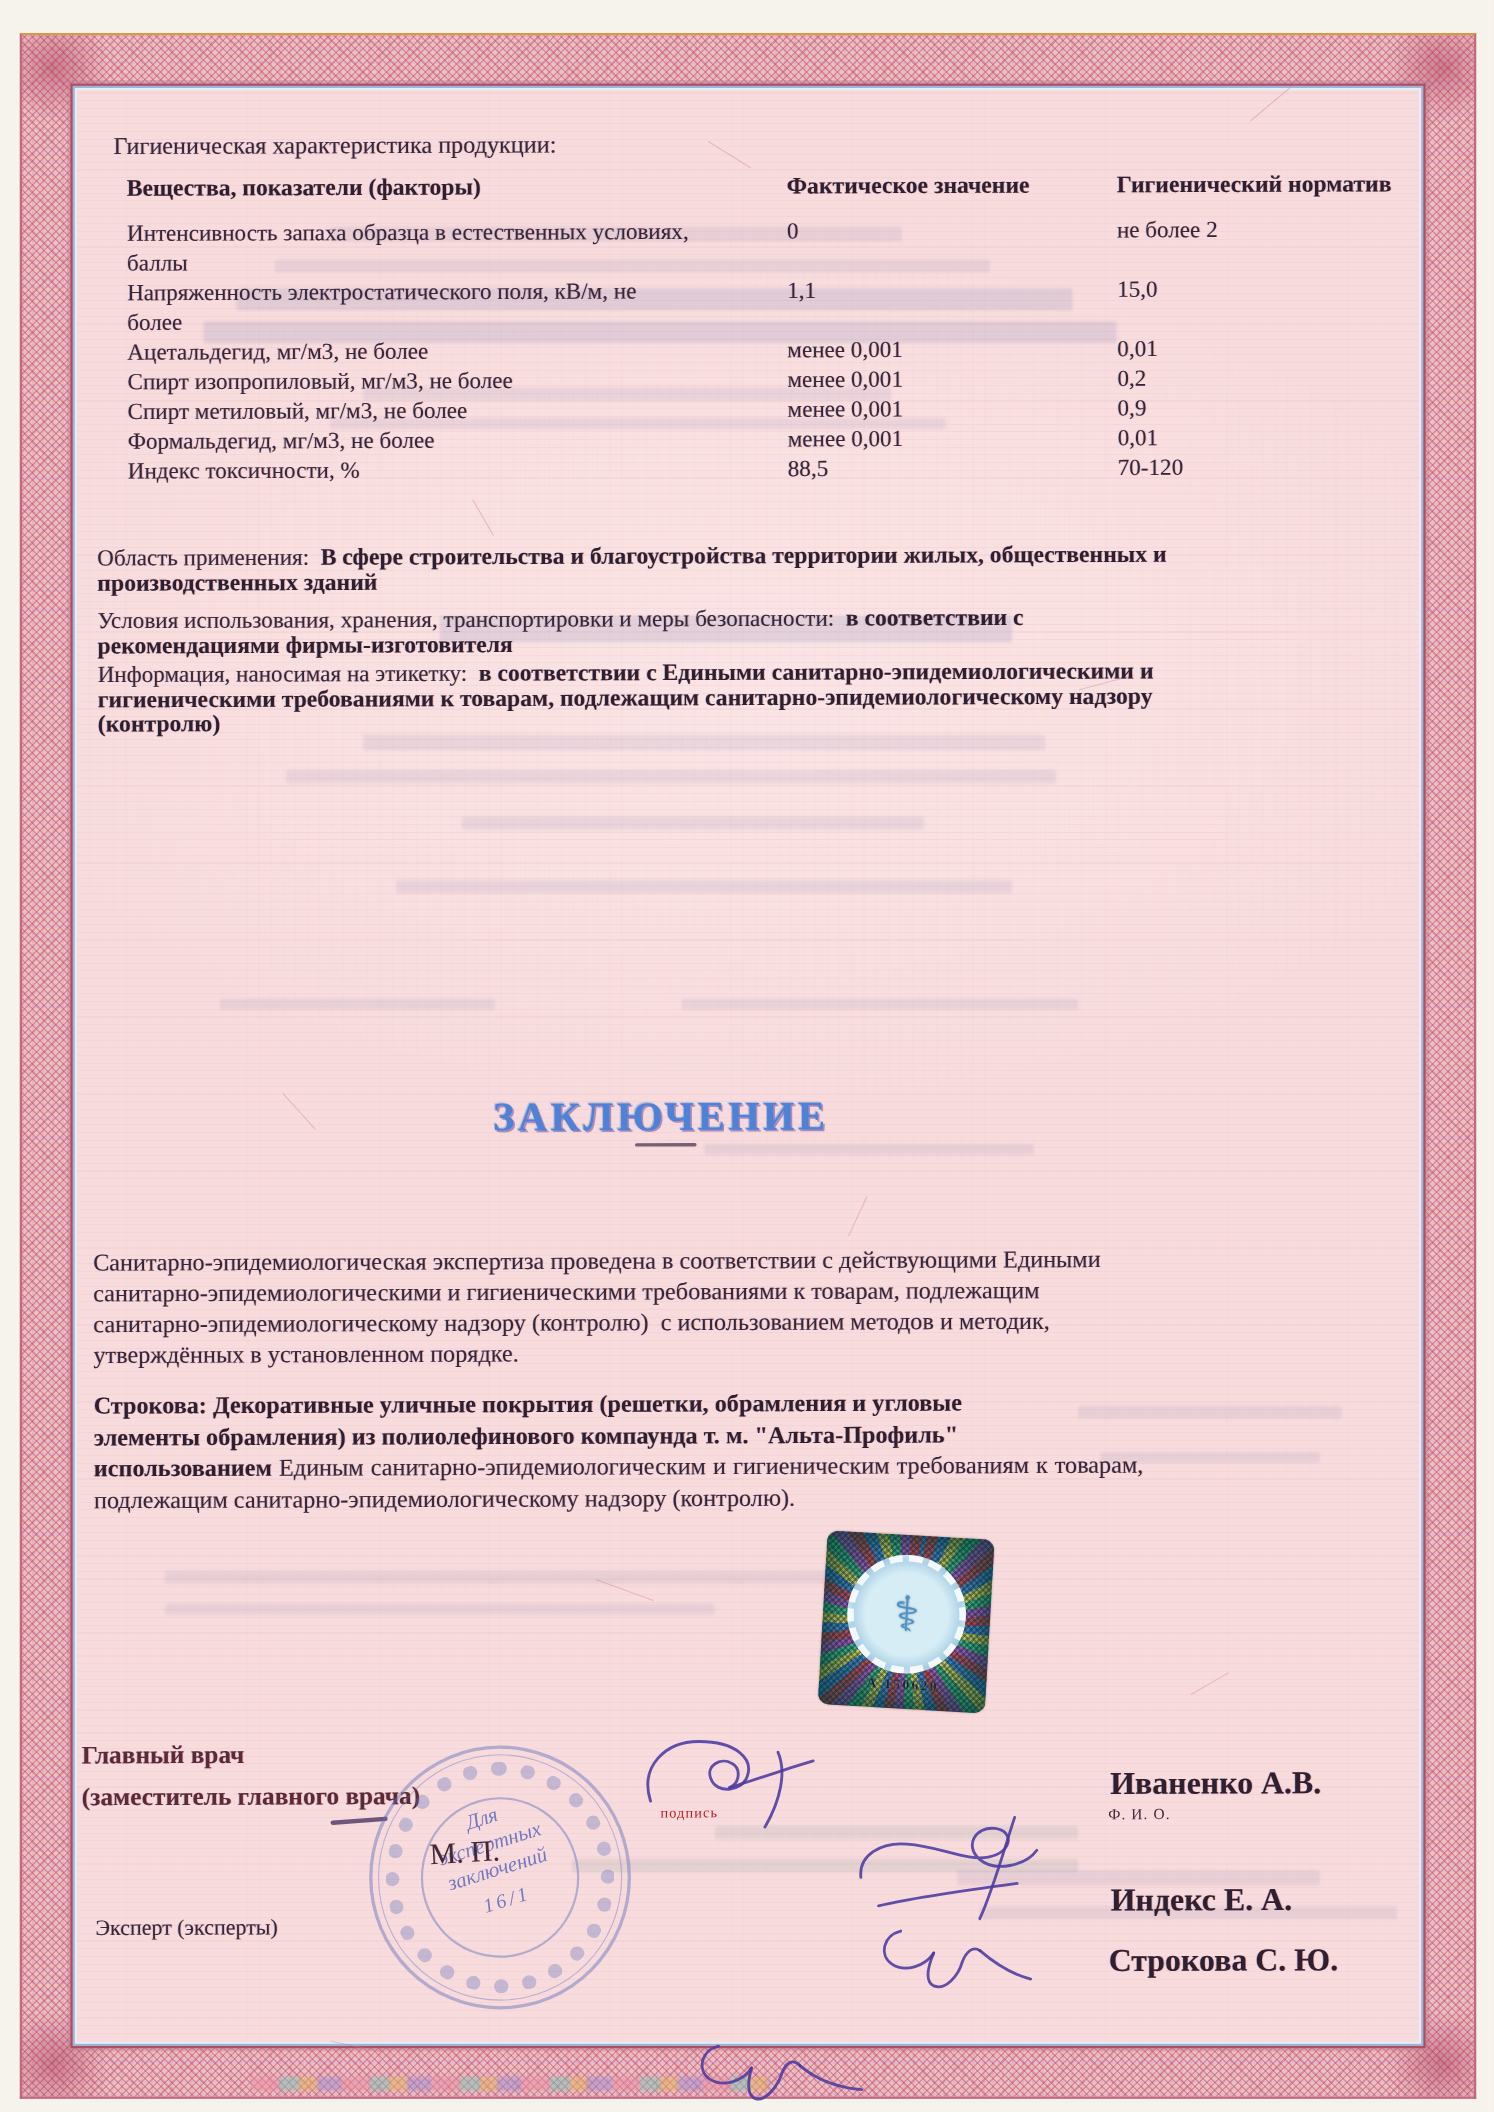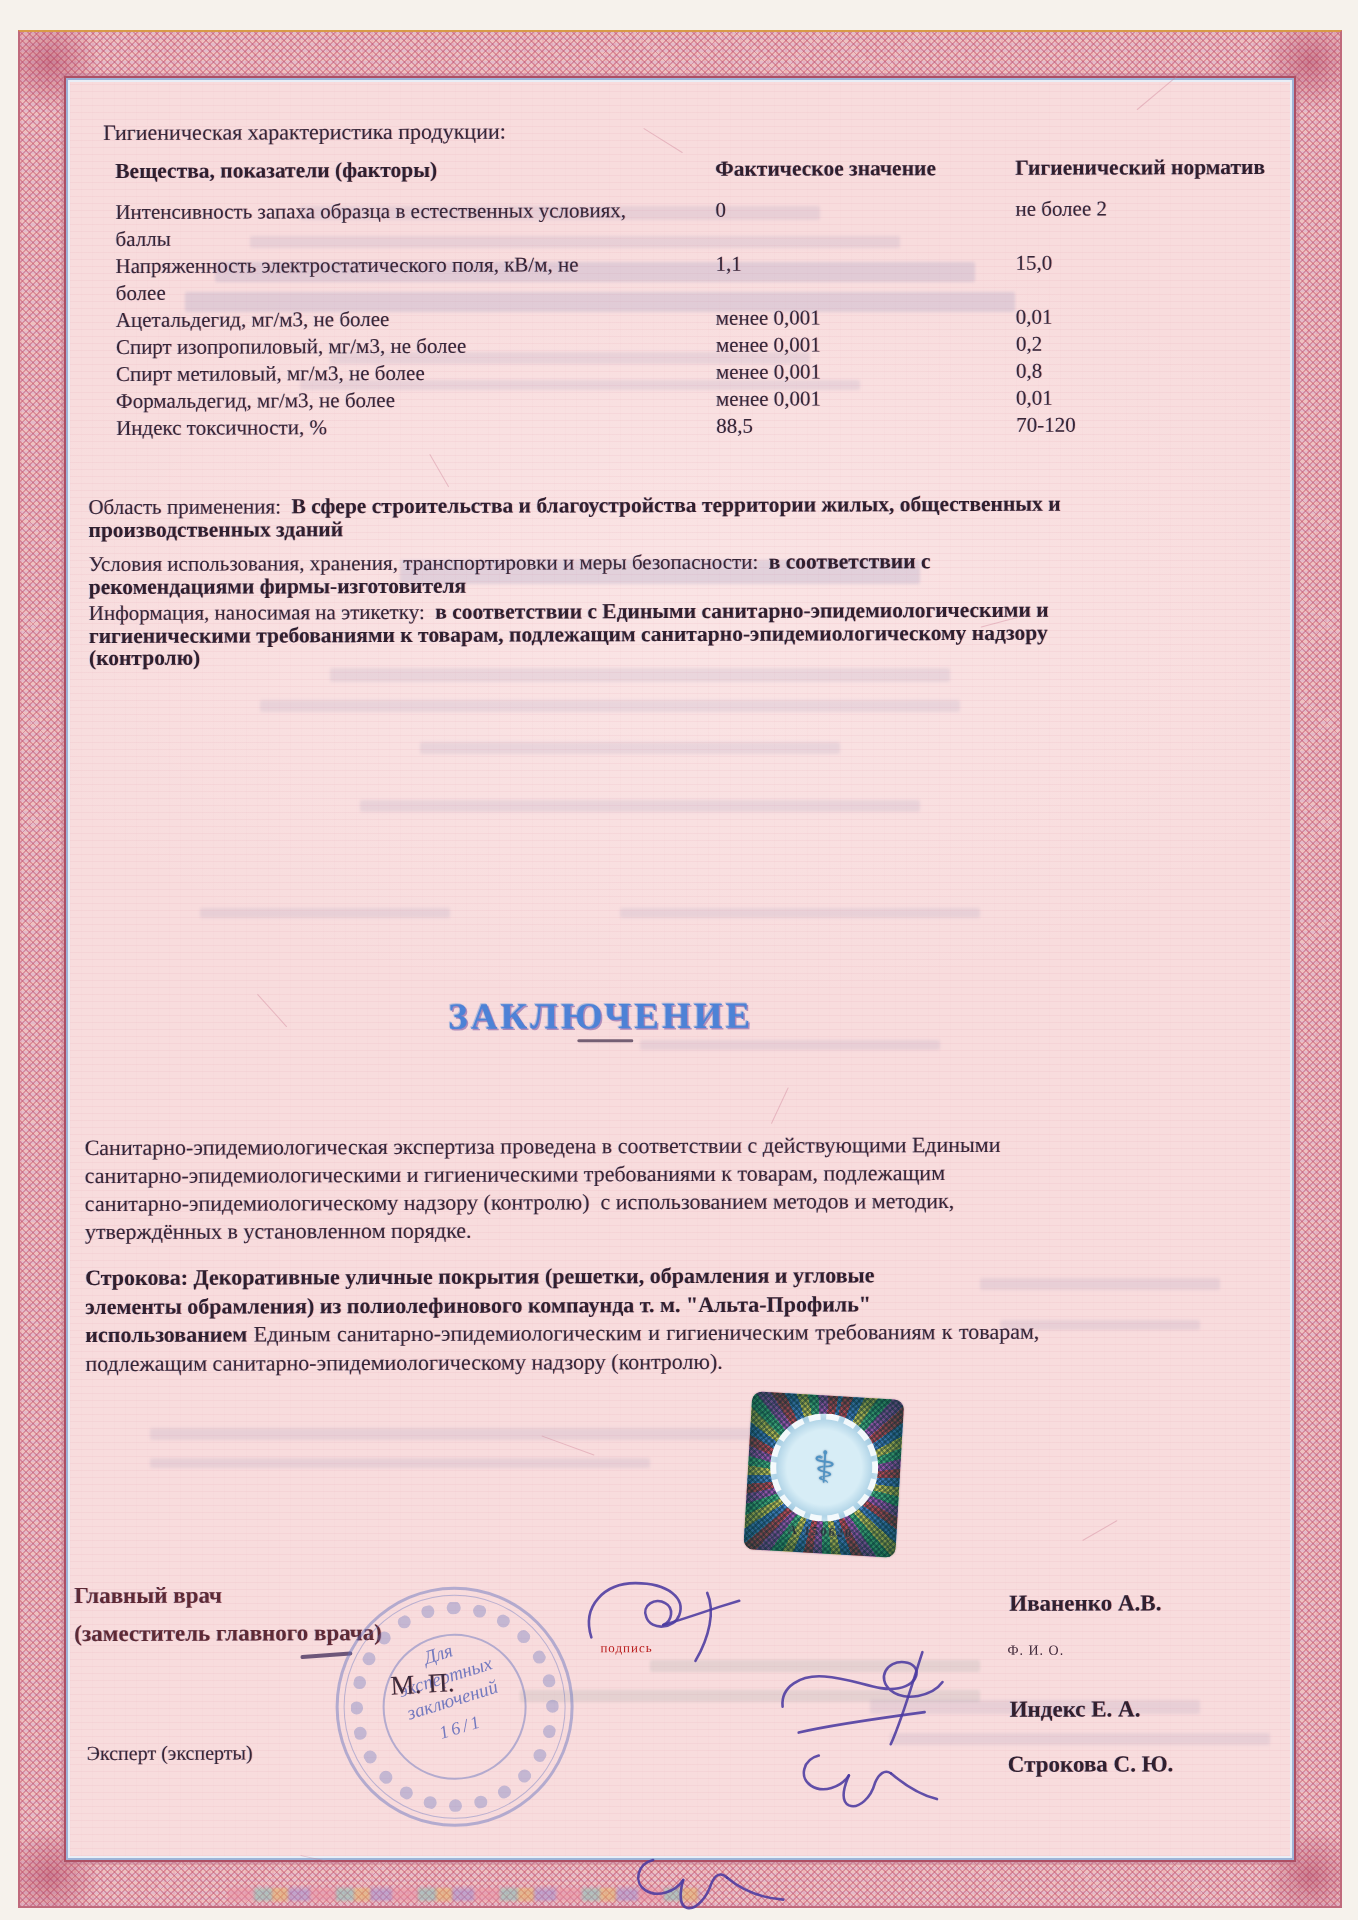--- a/index.html
+++ b/index.html
@@ -105,22 +105,22 @@
     color:rgba(75,92,182,.85);font-family:"Liberation Serif",serif;
   }
   .stamp-num{letter-spacing:3px;font-size:18px;margin-top:4px;}
   .mp{position:absolute;left:388px;top:1668px;font-size:27px;color:#3c2a3a;transform:rotate(-3deg);
       text-shadow:.7px 0 rgba(200,50,50,.25);}
   
   .sig{position:absolute;}
   .sig path{fill:none;stroke:#4b3aa0;stroke-width:2.6;stroke-linecap:round;opacity:.88;}
   .podpis{position:absolute;left:598px;top:1640px;font-size:13px;color:#b91c1c;letter-spacing:1px;}
   .fio{position:absolute;left:1005px;top:1644px;font-size:14px;color:#41293a;letter-spacing:1px;}
-  .name{position:absolute;font-size:23px;font-weight:bold;color:#30202f;
-        text-shadow:.7px 0 rgba(200,50,50,.28), -.7px 0 rgba(50,120,200,.28);}
+  .name{position:absolute;font-size:29px;font-weight:bold;color:#30202f;
+        text-shadow:.7px 0 rgba(200,50,50,.28), -.7px 0 rgba(50,120,200,.28);margin-top:15px;}
   .roleb{font-weight:bold;color:#5c2a36;}
   .dashmark{position:absolute;left:298px;top:1652px;width:52px;height:4px;background:#4a3460;border-radius:2px;opacity:.8;transform:rotate(-4deg);}
 </style>
 </head>
 <body>
 
 <div class="page">
   <div class="frame"></div>
   <div class="paper"></div>
 
@@ -182,21 +182,21 @@
       <div class="cell">Ацетальдегид, мг/м3, не более</div>
       <div class="cell">менее 0,001</div>
       <div class="cell">0,01</div>
 
       <div class="cell">Спирт изопропиловый, мг/м3, не более</div>
       <div class="cell">менее 0,001</div>
       <div class="cell">0,2</div>
 
       <div class="cell">Спирт метиловый, мг/м3, не более</div>
       <div class="cell">менее 0,001</div>
-      <div class="cell">0,8</div>
+      <div class="cell">0,9</div>
 
       <div class="cell">Формальдегид, мг/м3, не более</div>
       <div class="cell">менее 0,001</div>
       <div class="cell">0,01</div>
 
       <div class="cell">Индекс токсичности, %</div>
       <div class="cell">88,5</div>
       <div class="cell">70-120</div>
     </div>
 

